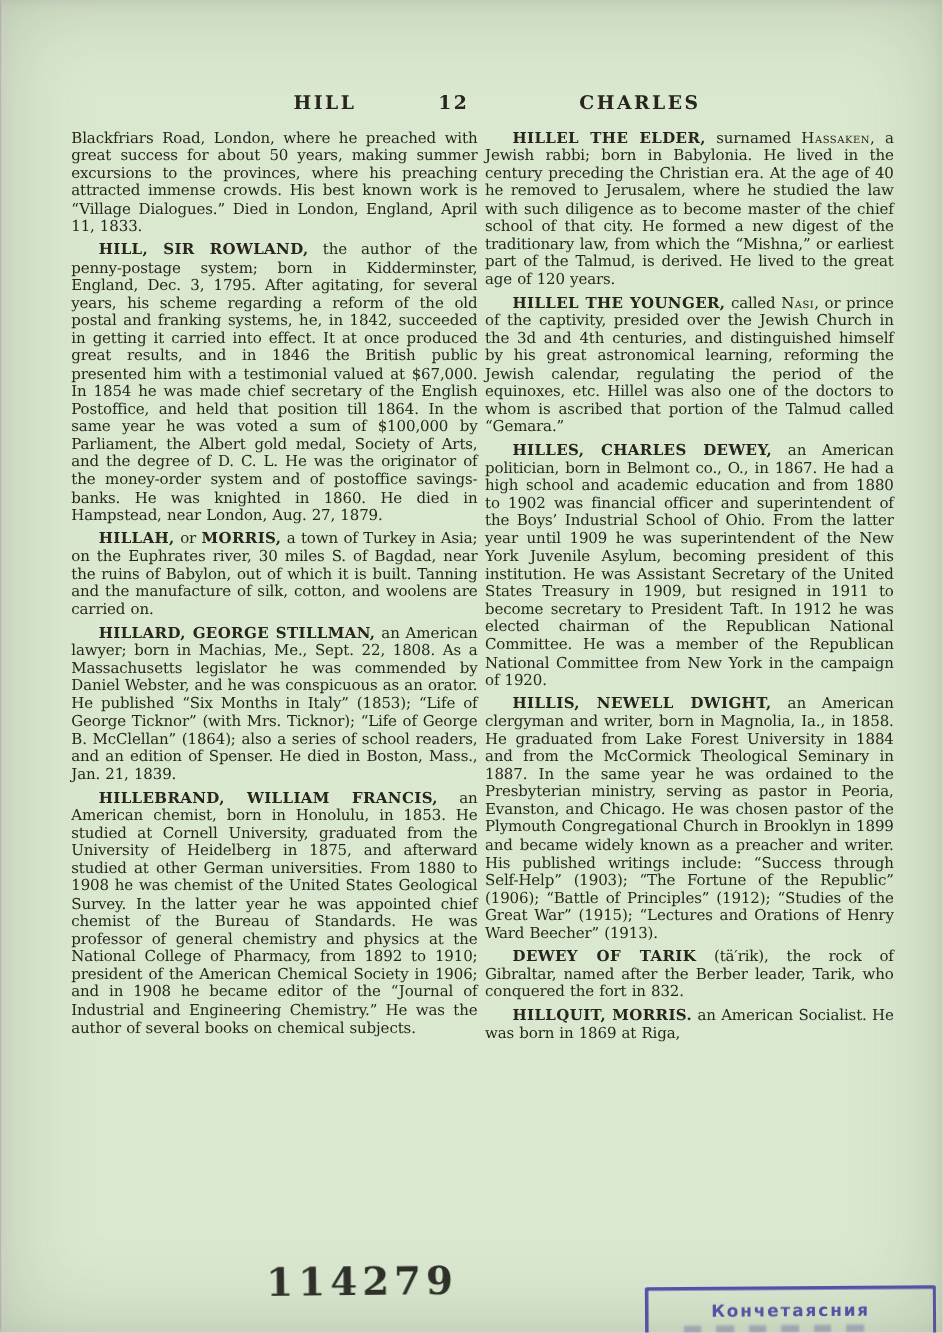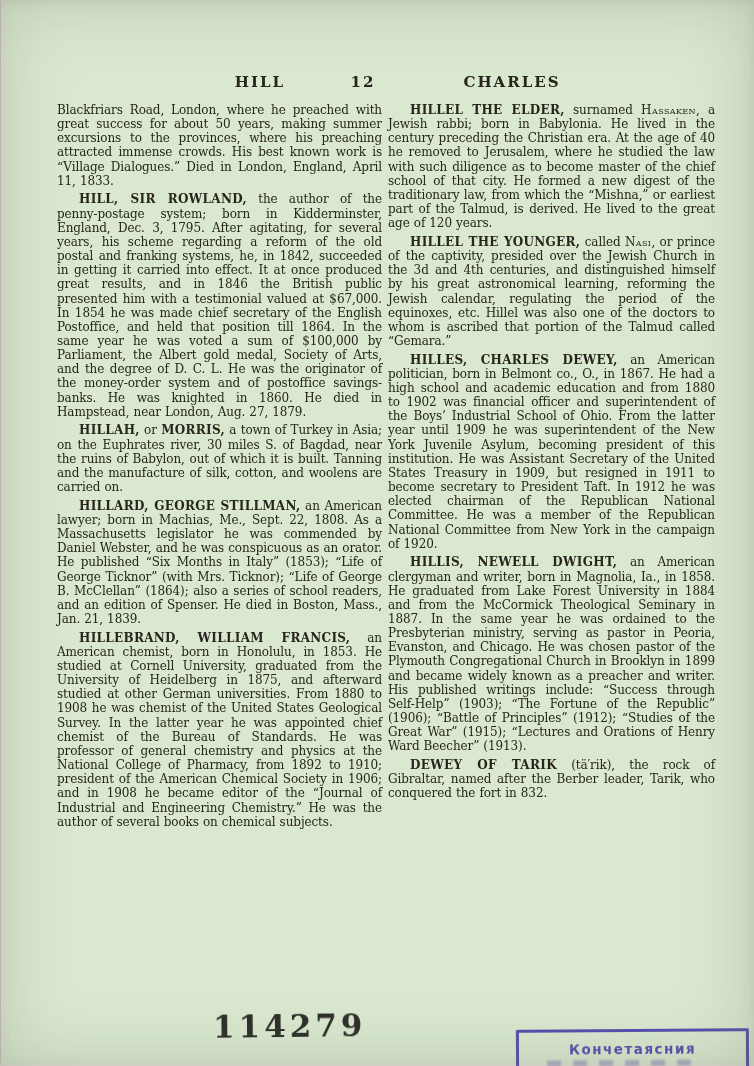--- a/index.html
+++ b/index.html
@@ -108,20 +108,21 @@
     <p class="entry"><span class="bold">HILLAH,</span><span class="normal"> or </span><span class="bold">MORRIS,</span><span class="normal"> a town of Turkey in Asia; on the Euphrates river, 30 miles S. of Bagdad, near the ruins of Babylon, out of which it is built. Tanning and the manufacture of silk, cotton, and woolens are carried on.</span></p>
     <p class="entry"><span class="bold">HILLARD, GEORGE STILLMAN,</span><span class="normal"> an American lawyer; born in Machias, Me., Sept. 22, 1808. As a Massachusetts legislator he was commended by Daniel Webster, and he was conspicuous as an orator. He published “Six Months in Italy” (1853); “Life of George Ticknor” (with Mrs. Ticknor); “Life of George B. McClellan” (1864); also a series of school readers, and an edition of Spenser. He died in Boston, Mass., Jan. 21, 1839.</span></p>
     <p class="entry"><span class="bold">HILLEBRAND, WILLIAM FRANCIS,</span><span class="normal"> an American chemist, born in Honolulu, in 1853. He studied at Cornell University, graduated from the University of Heidelberg in 1875, and afterward studied at other German universities. From 1880 to 1908 he was chemist of the United States Geological Survey. In the latter year he was appointed chief chemist of the Bureau of Standards. He was professor of general chemistry and physics at the National College of Pharmacy, from 1892 to 1910; president of the American Chemical Society in 1906; and in 1908 he became editor of the “Journal of Industrial and Engineering Chemistry.” He was the author of several books on chemical subjects.</span></p>
   </div>
 <div class="col col-right" id="col-right">
     <p class="entry"><span class="bold">HILLEL THE ELDER,</span><span class="normal"> surnamed </span><span class="smallcaps">Hassaken</span><span class="normal">, a Jewish rabbi; born in Babylonia. He lived in the century preceding the Christian era. At the age of 40 he removed to Jerusalem, where he studied the law with such diligence as to become master of the chief school of that city. He formed a new digest of the traditionary law, from which the “Mishna,” or earliest part of the Talmud, is derived. He lived to the great age of 120 years.</span></p>
     <p class="entry"><span class="bold">HILLEL THE YOUNGER,</span><span class="normal"> called </span><span class="smallcaps">Nasi</span><span class="normal">, or prince of the captivity, presided over the Jewish Church in the 3d and 4th centuries, and distinguished himself by his great astronomical learning, reforming the Jewish calendar, regulating the period of the equinoxes, etc. Hillel was also one of the doctors to whom is ascribed that portion of the Talmud called “Gemara.”</span></p>
     <p class="entry"><span class="bold">HILLES, CHARLES DEWEY,</span><span class="normal"> an American politician, born in Belmont co., O., in 1867. He had a high school and academic education and from 1880 to 1902 was financial officer and superintendent of the Boys’ Industrial School of Ohio. From the latter year until 1909 he was superintendent of the New York Juvenile Asylum, becoming president of this institution. He was Assistant Secretary of the United States Treasury in 1909, but resigned in 1911 to become secretary to President Taft. In 1912 he was elected chairman of the Republican National Committee. He was a member of the Republican National Committee from New York in the campaign of 1920.</span></p>
     <p class="entry"><span class="bold">HILLIS, NEWELL DWIGHT,</span><span class="normal"> an American clergyman and writer, born in Magnolia, Ia., in 1858. He graduated from Lake Forest University in 1884 and from the McCormick Theological Seminary in 1887. In the same year he was ordained to the Presbyterian ministry, serving as pastor in Peoria, Evanston, and Chicago. He was chosen pastor of the Plymouth Congregational Church in Brooklyn in 1899 and became widely known as a preacher and writer. His published writings include: “Success through Self-Help” (1903); “The Fortune of the Republic” (1906); “Battle of Principles” (1912); “Studies of the Great War” (1915); “Lectures and Orations of Henry Ward Beecher” (1913).</span></p>
     <p class="entry"><span class="bold">DEWEY OF TARIK</span><span class="normal"> (tä′rik), the rock of Gibraltar, named after the Berber leader, Tarik, who conquered the fort in 832.</span></p>
+    <p class="entry"><span class="bold">HILLQUIT, MORRIS.</span><span class="normal"> an American Socialist. He was born in 1869 at Riga,</span></p>
   </div>
 
 <div class="serial-stamp">114279</div>
 
 <div class="library-stamp">
   <span>Кончетаясния</span>
   <span class="smudge"></span>
 </div>
 
 <div class="vignette"></div>

